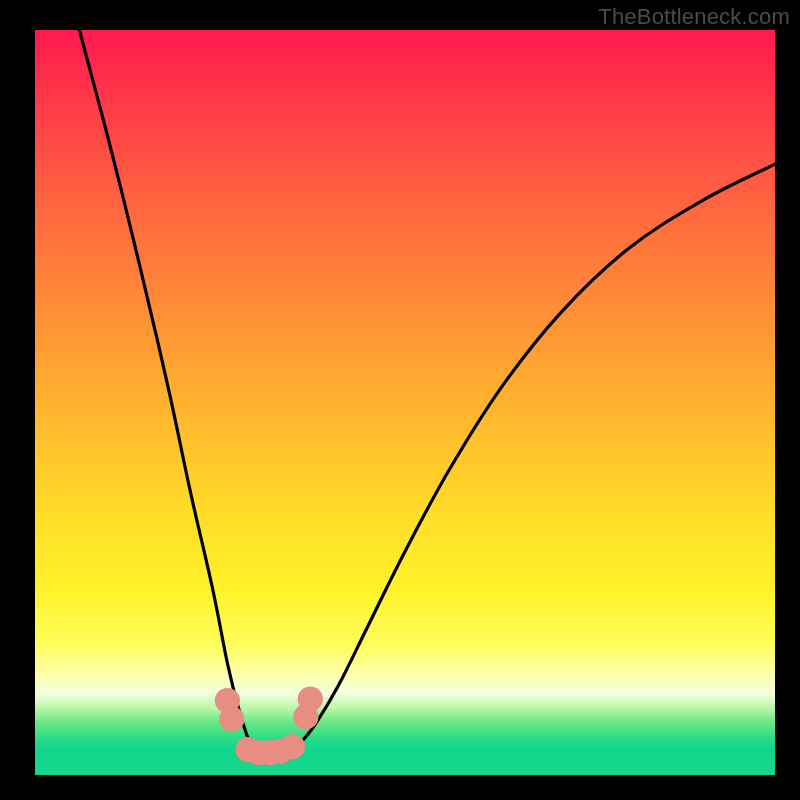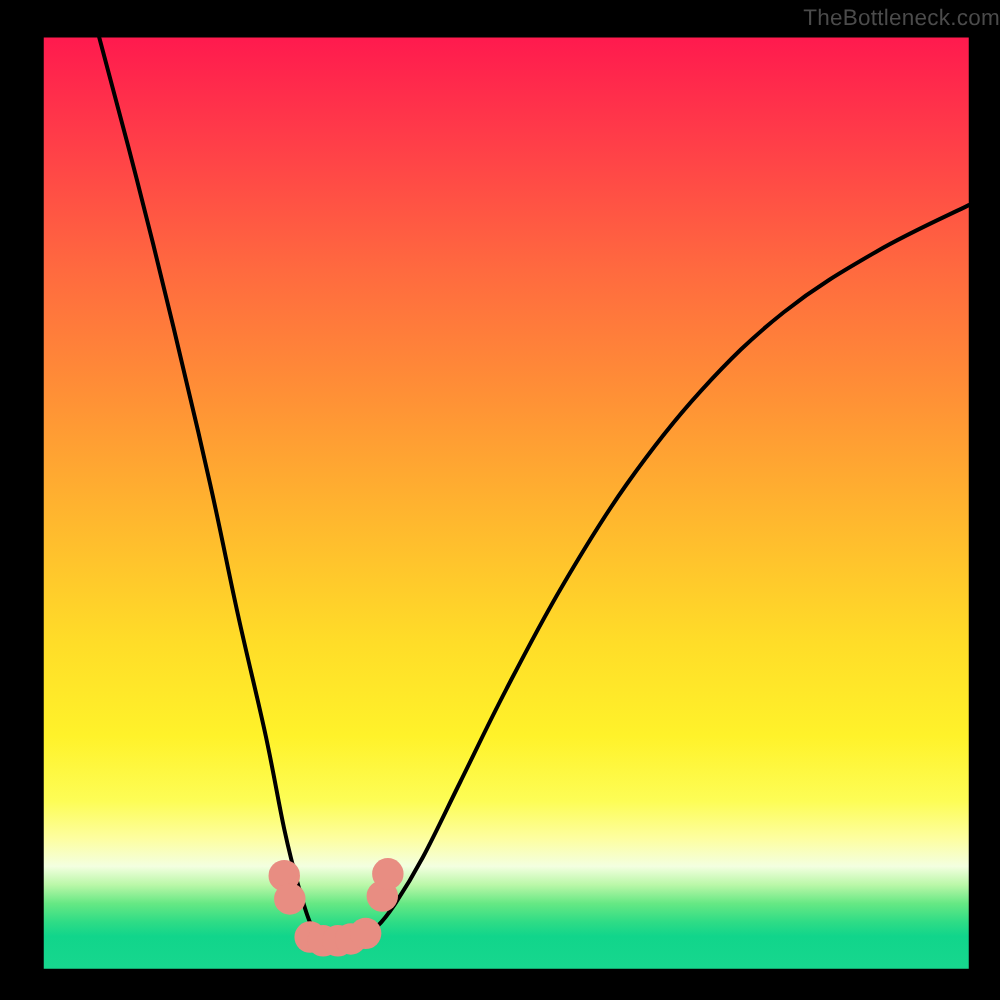--- a/index.html
+++ b/index.html
@@ -41,23 +41,23 @@
       #baf7a8 91%,
       #66e884 93%,
       #2edc86 95%,
       #11d58b 96.5%,
       #17d78e 100%
     );
   }
   .watermark {
     position: absolute;
     top: 4px;
-    right: 0;
+    right: 10px;
     color: #4b4b4b;
-    font-size: 18px;
+    font-size: 22px;
     letter-spacing: 0.2px;
     font-weight: 500;
   }
   svg.curve {
     position: absolute;
     left: 0;
     top: 0;
     width: 740px;
     height: 745px;
     overflow: visible;

